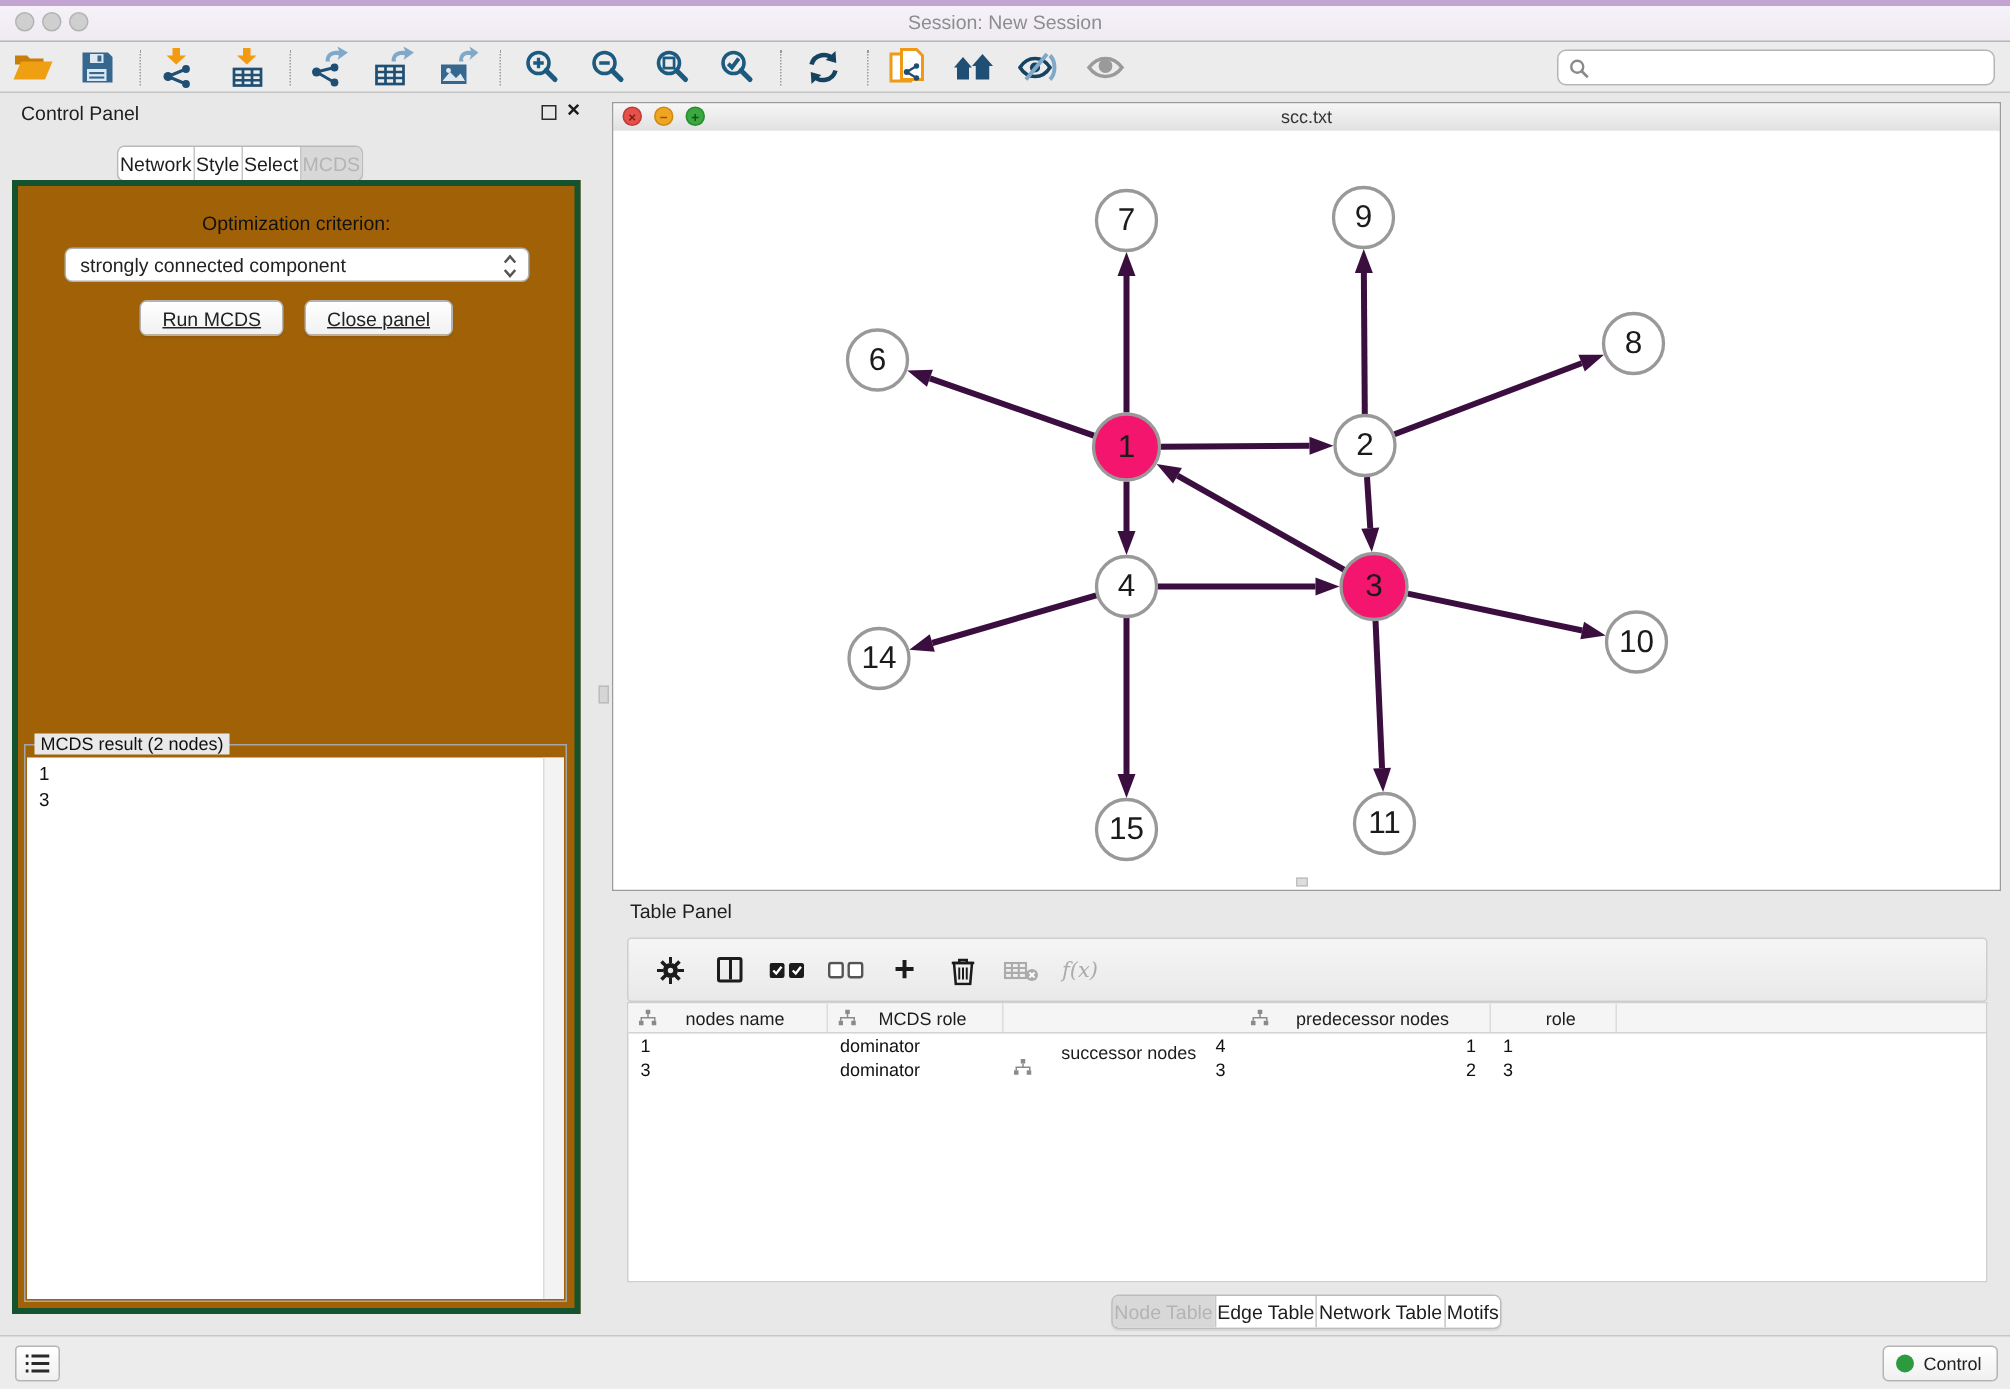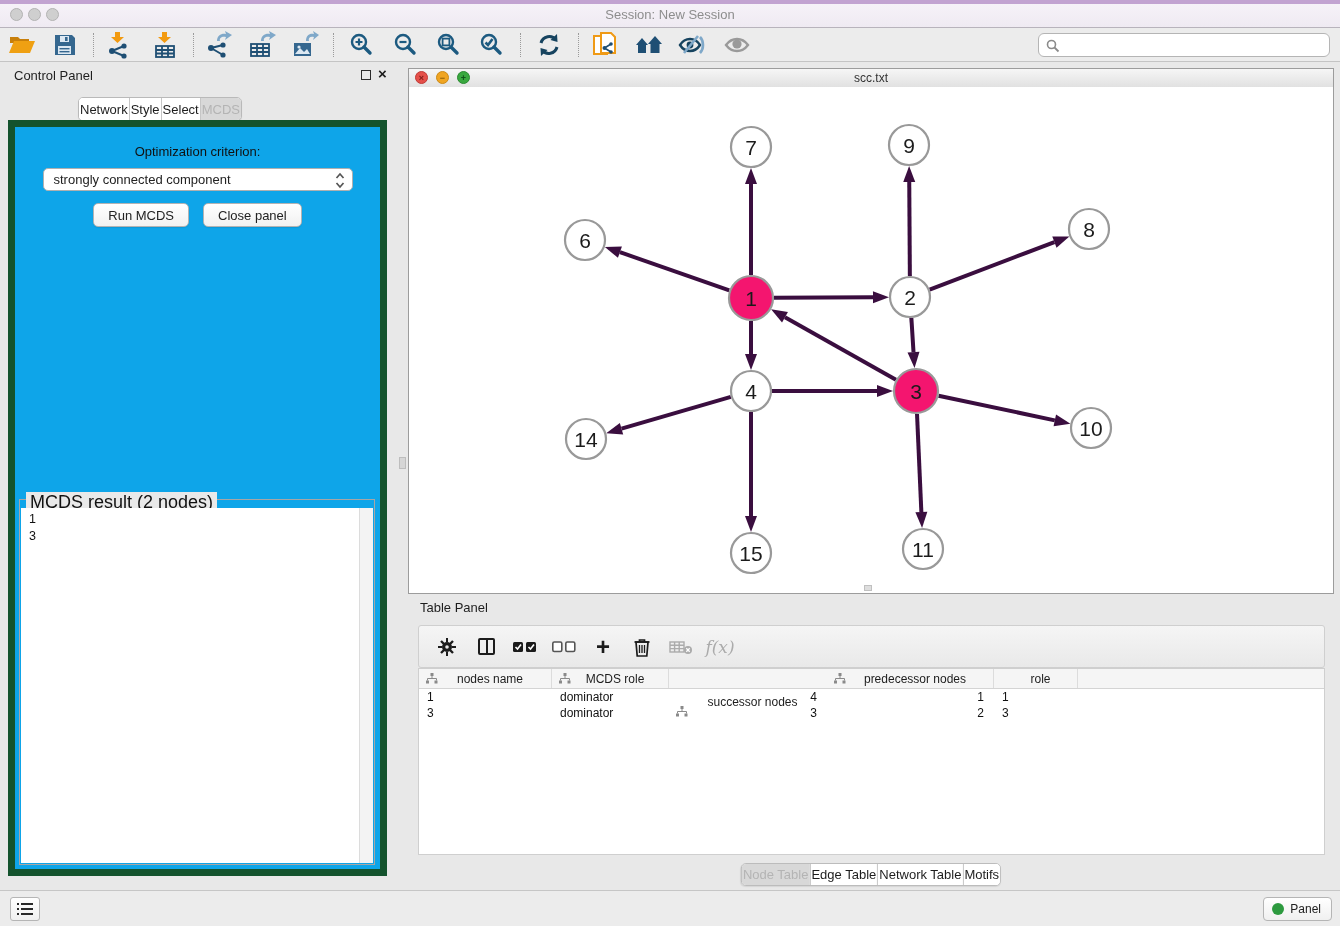--- a/index.html
+++ b/index.html
@@ -34,34 +34,34 @@
   .float-btn{position:absolute;width:10px;height:10px;border:1.6px solid #2b2b2b;box-sizing:border-box;top:8px;}
   .close-btn{position:absolute;top:3px;font-size:15px;font-weight:bold;color:#1b1b1b;line-height:18px;}
   .cp-tabs{position:absolute;left:78px;top:35px;height:22px;display:flex;
     border:1px solid #b9b9b9;border-radius:5px;overflow:hidden;background:#fff;
     box-shadow:0 1px 1px rgba(0,0,0,.08);}
   .seg{display:flex;align-items:center;padding:0 1px;font-size:13px;color:#1d1d1d;
     border-left:1px solid #c6c6c6;background:#fff;cursor:default;}
   .seg:first-child{border-left:0;}
   .seg.sel{background:#d8d8d8;color:#b4b4b4;}
   .cp-body{position:absolute;left:8px;top:58px;width:379px;bottom:14px;
-    background:#0ea5e9;border:7px solid #14532d;box-sizing:border-box;}
+    background:#a16207;border:4px solid #14532d;box-sizing:border-box;}
   .opt-label{margin-top:17px;text-align:center;font-size:13px;color:#111;}
   .mcds-select{position:relative;width:310px;height:23px;margin:9px auto 0 auto;background:#fff;
     border:1px solid #b0b0b0;border-radius:5px;box-sizing:border-box;font-size:13px;}
   .mcds-select .val{position:absolute;left:10px;top:3px;}
   .mcds-select svg{position:absolute;right:5px;top:3px;}
-  .btn-row{display:flex;justify-content:center;gap:14px;margin-top:12px;}
+  .btn-row{display:flex;justify-content:center;gap:14px;margin-top:12px;text-decoration:underline;}
   .mac-btn{height:22px;padding:0 14px;background:linear-gradient(#ffffff,#f1f1f1);
     border:1px solid #b3b3b3;border-radius:5px;font-size:13px;display:flex;align-items:center;
     box-shadow:0 1px 1px rgba(0,0,0,.08);cursor:default;}
   .result-group{position:absolute;left:4px;right:5px;top:372px;bottom:4px;
     border:1px solid #a6a6a6;box-sizing:border-box;}
   .result-label{position:absolute;left:6px;top:-8px;background:#e9e9e9;padding:0 4px;
-    font-size:18px;color:#111;}
+    font-size:12px;color:#111;}
   .result-list{position:absolute;left:1px;right:1px;top:8px;bottom:1px;background:#fff;overflow:hidden;}
   .result-list .scrolltrack{position:absolute;right:0;top:0;bottom:0;width:13px;
     background:#f3f3f3;border-left:1px solid #dcdcdc;}
   .result-item{padding-left:8px;line-height:17px;font-size:12.5px;color:#111;}
   .result-list .pad{height:3px;}
 
   
   .split-h{position:absolute;left:399px;top:457px;width:7px;height:12px;background:#d6d6d6;border:1px solid #bdbdbd;box-sizing:border-box;}
   .resize-dot{position:absolute;left:455px;bottom:2px;width:8px;height:6px;background:#dedede;border:1px solid #c0c0c0;box-sizing:border-box;}
 
@@ -80,21 +80,21 @@
 
   
   .table-panel{position:absolute;left:408px;top:595px;width:926px;height:295px;}
   .tp-toolbar{position:absolute;left:10px;right:9px;top:30px;height:43px;
     background:linear-gradient(#f5f5f5,#e9e9e9);border:1px solid #cfcfcf;border-radius:3px;
     box-sizing:border-box;display:flex;align-items:center;gap:15px;padding-left:16px;}
   .tpi{display:flex;align-items:center;justify-content:center;width:24px;height:24px;}
   .col-icon{width:17px;height:17px;border:2.2px solid #1c1c1c;border-radius:2px;box-sizing:border-box;position:relative;}
   .col-icon:before{content:"";position:absolute;left:50%;top:0;bottom:0;border-left:2.2px solid #1c1c1c;}
   .plus-glyph{font-size:24px;font-weight:900;color:#1b1b1b;line-height:20px;}
-  .fx{font-family:"DejaVu Serif",serif;font-style:italic;font-size:17px;color:#ababab;}
+  .fx{font-family:"DejaVu Serif",serif;font-style:italic;font-size:14px;color:#ababab;}
   .tbl{position:absolute;left:10px;right:9px;top:73px;bottom:35px;background:#fff;
     border:1px solid #cfcfcf;box-sizing:border-box;}
   .tbl-head{display:flex;height:19px;background:#f5f5f5;border-bottom:1px solid #d4d4d4;}
   .th{display:flex;align-items:center;font-size:12px;color:#1d1d1d;box-sizing:border-box;
     border-right:1px solid #dcdcdc;position:relative;}
   .th svg{position:absolute;left:7px;top:4px;}
   .th span{flex:1;text-align:center;padding-left:10px;}
   .tr{display:flex;height:16px;}
   .td{font-size:12px;color:#111;box-sizing:border-box;line-height:16px;white-space:nowrap;overflow:hidden;}
   .bottom-tabs{position:absolute;bottom:4px;left:50%;transform:translateX(-50%);display:flex;height:21px;
@@ -490,15 +490,15 @@
           <rect x="4" y="1" width="12" height="2"></rect>
           <rect x="0" y="6" width="2" height="2"></rect>
           <rect x="4" y="6" width="12" height="2"></rect>
           <rect x="0" y="11" width="2" height="2"></rect>
           <rect x="4" y="11" width="12" height="2"></rect>
         </g>
       </svg>
   </div>
   <div class="mem-btn">
     <span class="green-dot"></span>
-    <span>Panel</span>
+    <span>Control</span>
   </div>
 </div>
 
 </body></html>

